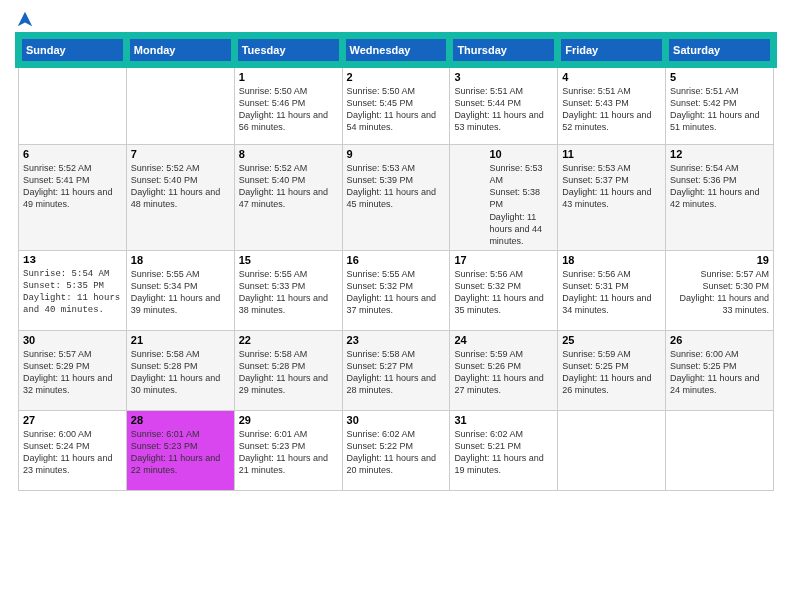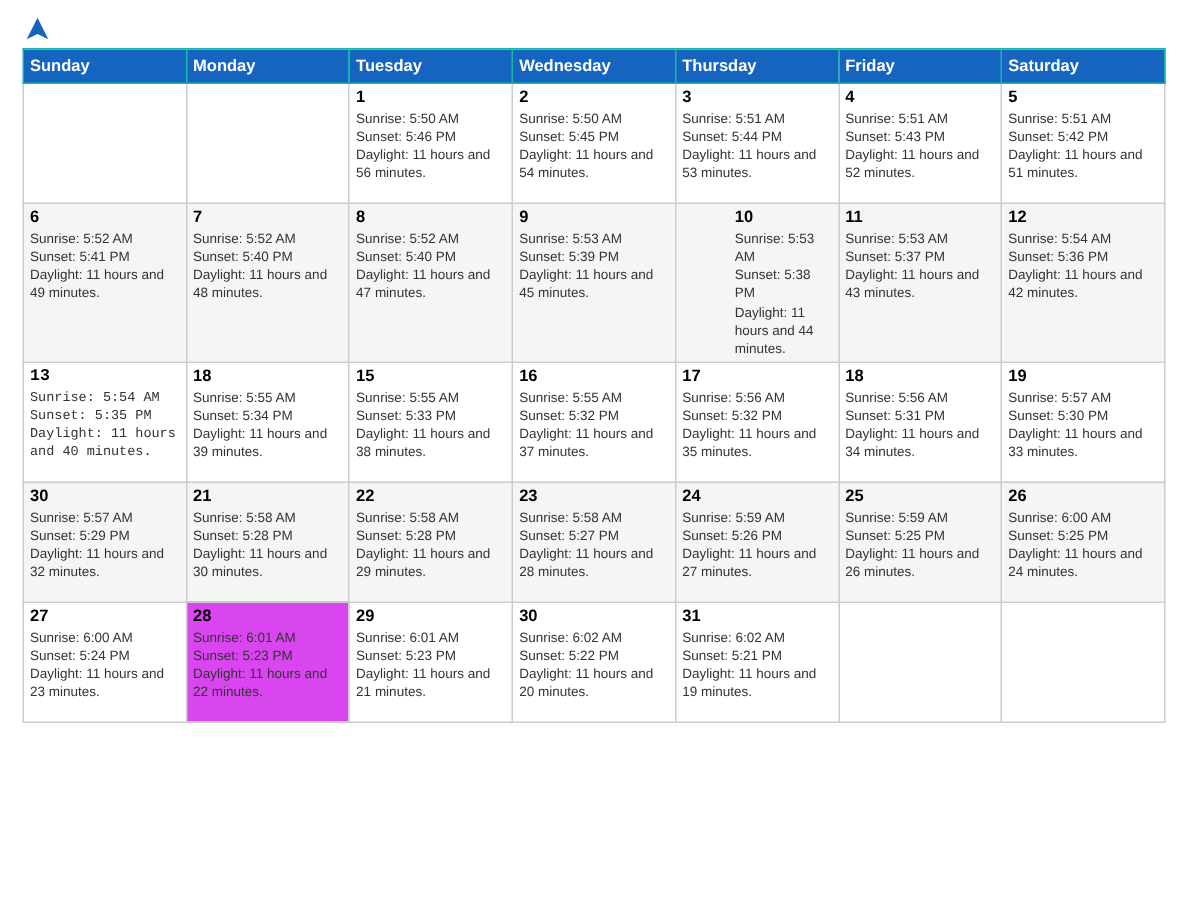--- a/index.html
+++ b/index.html
@@ -56,21 +56,21 @@
       width: 100%;
       border-collapse: collapse;
       font-size: 9.5px;
     }
     .calendar th {
       background-color: #1565c0;
       color: #fff;
       padding: 5px 4px;
       text-align: left;
       font-size: 11px;
-      border: 1px solid #14b8a6;
+      border: 7px solid #14b8a6;
     }
     .calendar td {
       border: 1px solid #ccc;
       padding: 3px 4px;
       vertical-align: top;
       width: calc(100% / 7);
       height: 80px;
     }
     .calendar tr:nth-child(even) td {
       background-color: #f5f5f5;
@@ -234,21 +234,21 @@
             <div class="day-info" style="white-space: pre-line;">Sunrise: 5:56 AM
 Sunset: 5:32 PM
 Daylight: 11 hours and 35 minutes.</div>
           </td>
           <td style="background-color: rgb(255, 255, 255);">
             <span class="day-num">18</span>
             <div class="day-info" style="white-space: pre-line;">Sunrise: 5:56 AM
 Sunset: 5:31 PM
 Daylight: 11 hours and 34 minutes.</div>
           </td>
-          <td style="background-color: rgb(255, 255, 255);">
+          <td style="background-color: rgb(255, 255, 255); text-align: right;">
             <span class="day-num">19</span>
             <div class="day-info" style="white-space: pre-line;">Sunrise: 5:57 AM
 Sunset: 5:30 PM
 Daylight: 11 hours and 33 minutes.</div>
           </td>
         </tr>
         <tr>
           <td style="background-color: rgb(245, 245, 245);">
             <span class="day-num">30</span>
             <div class="day-info" style="white-space: pre-line;">Sunrise: 5:57 AM

